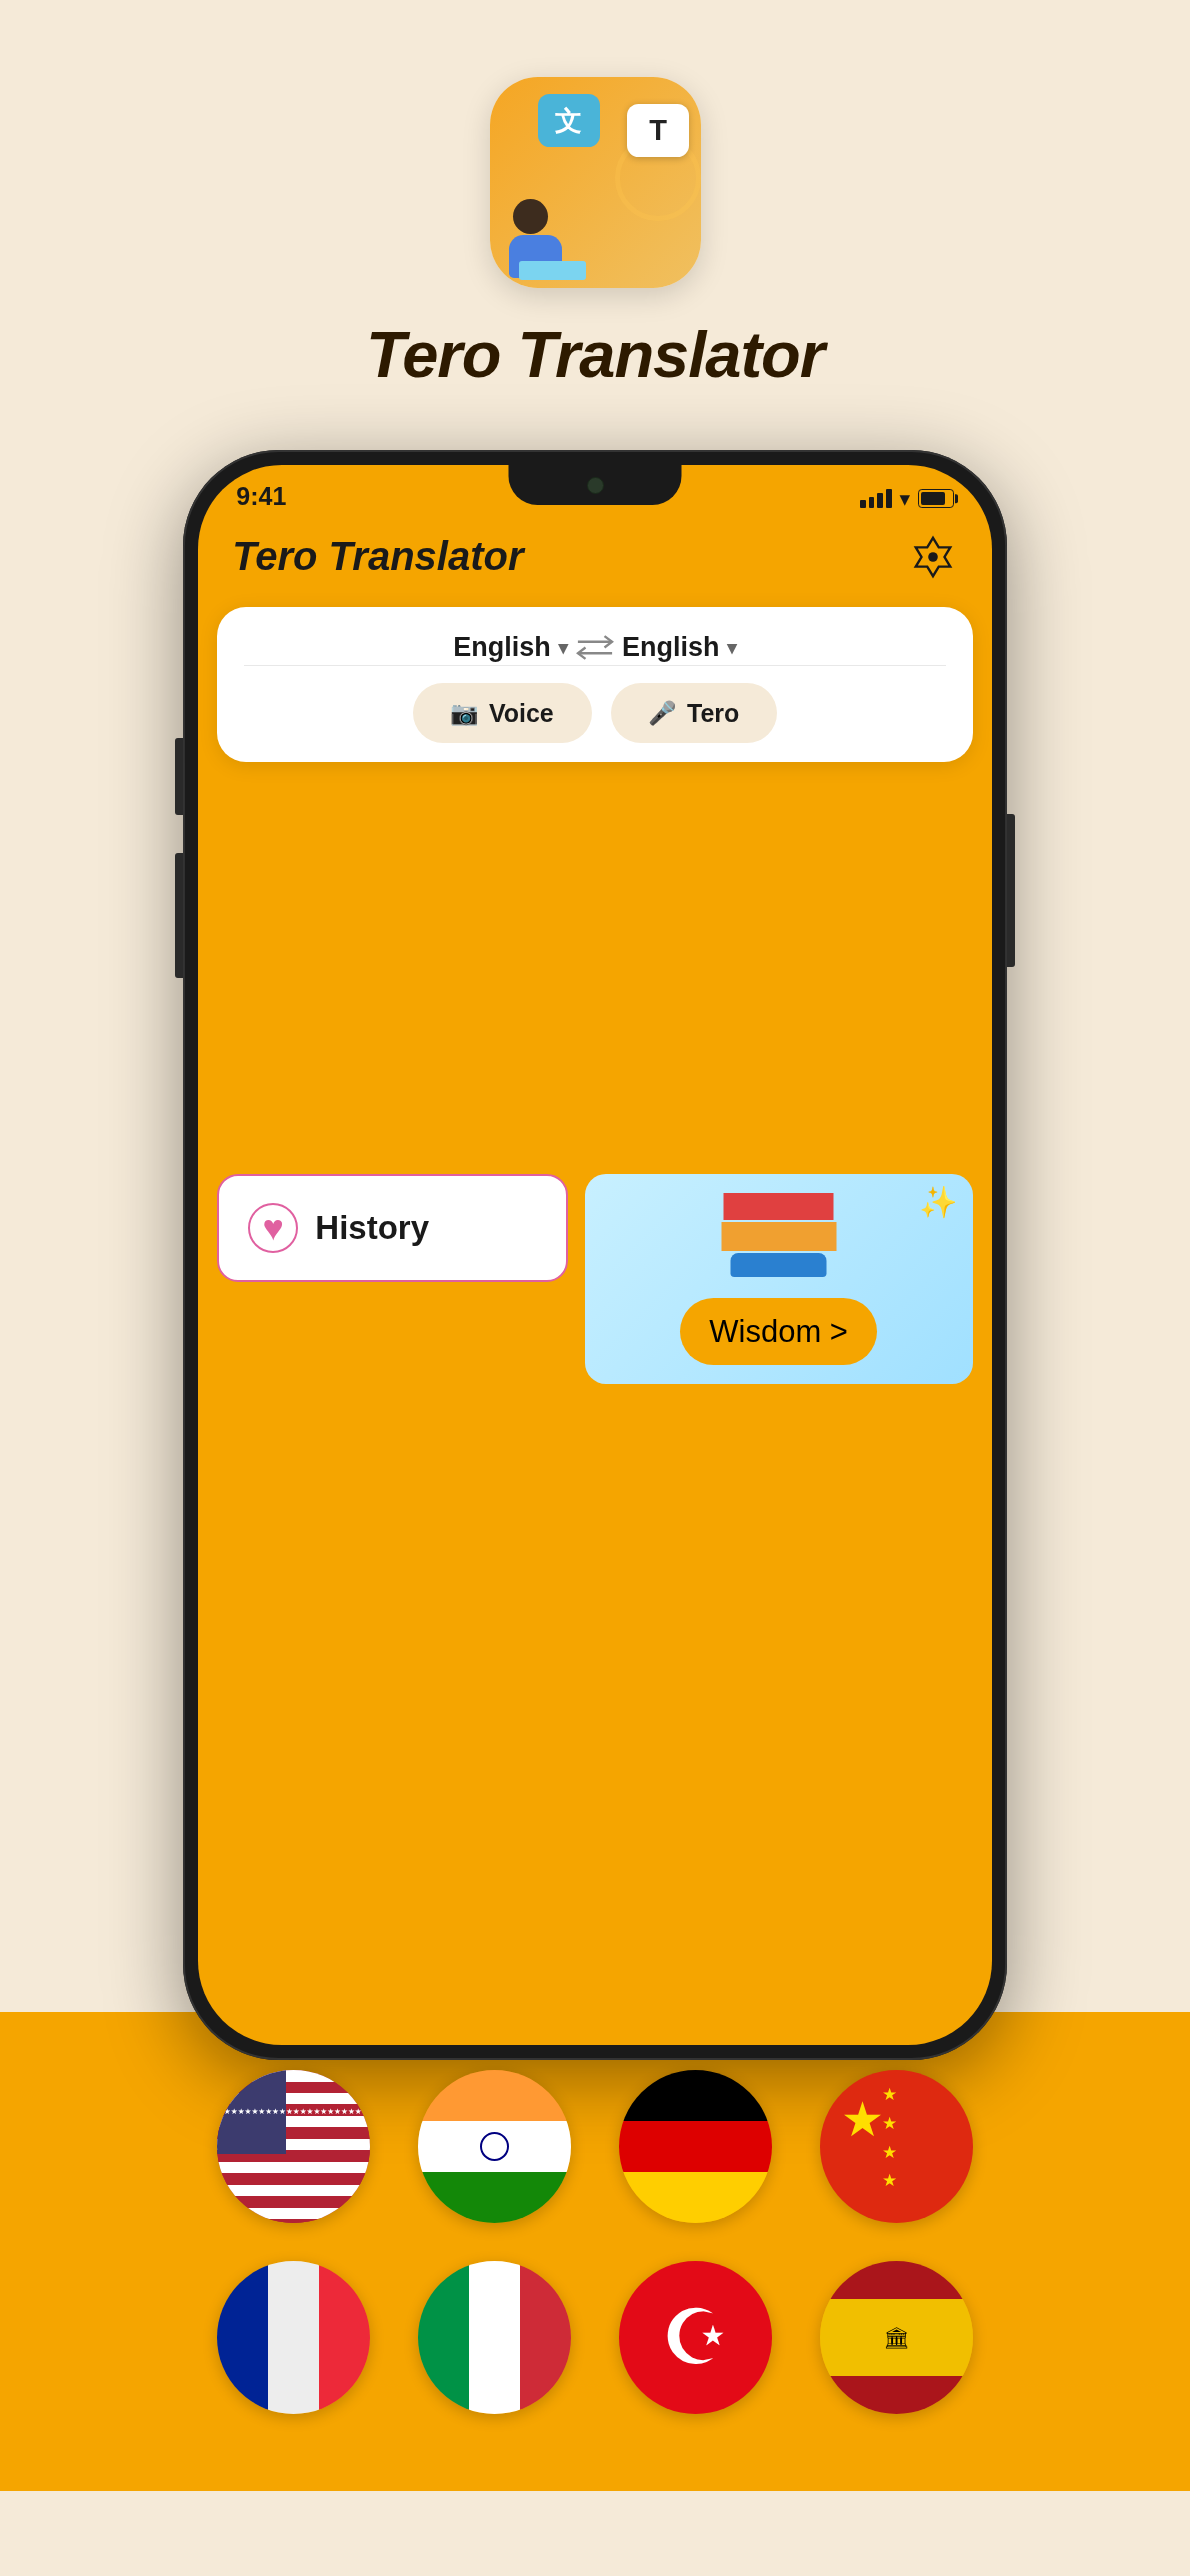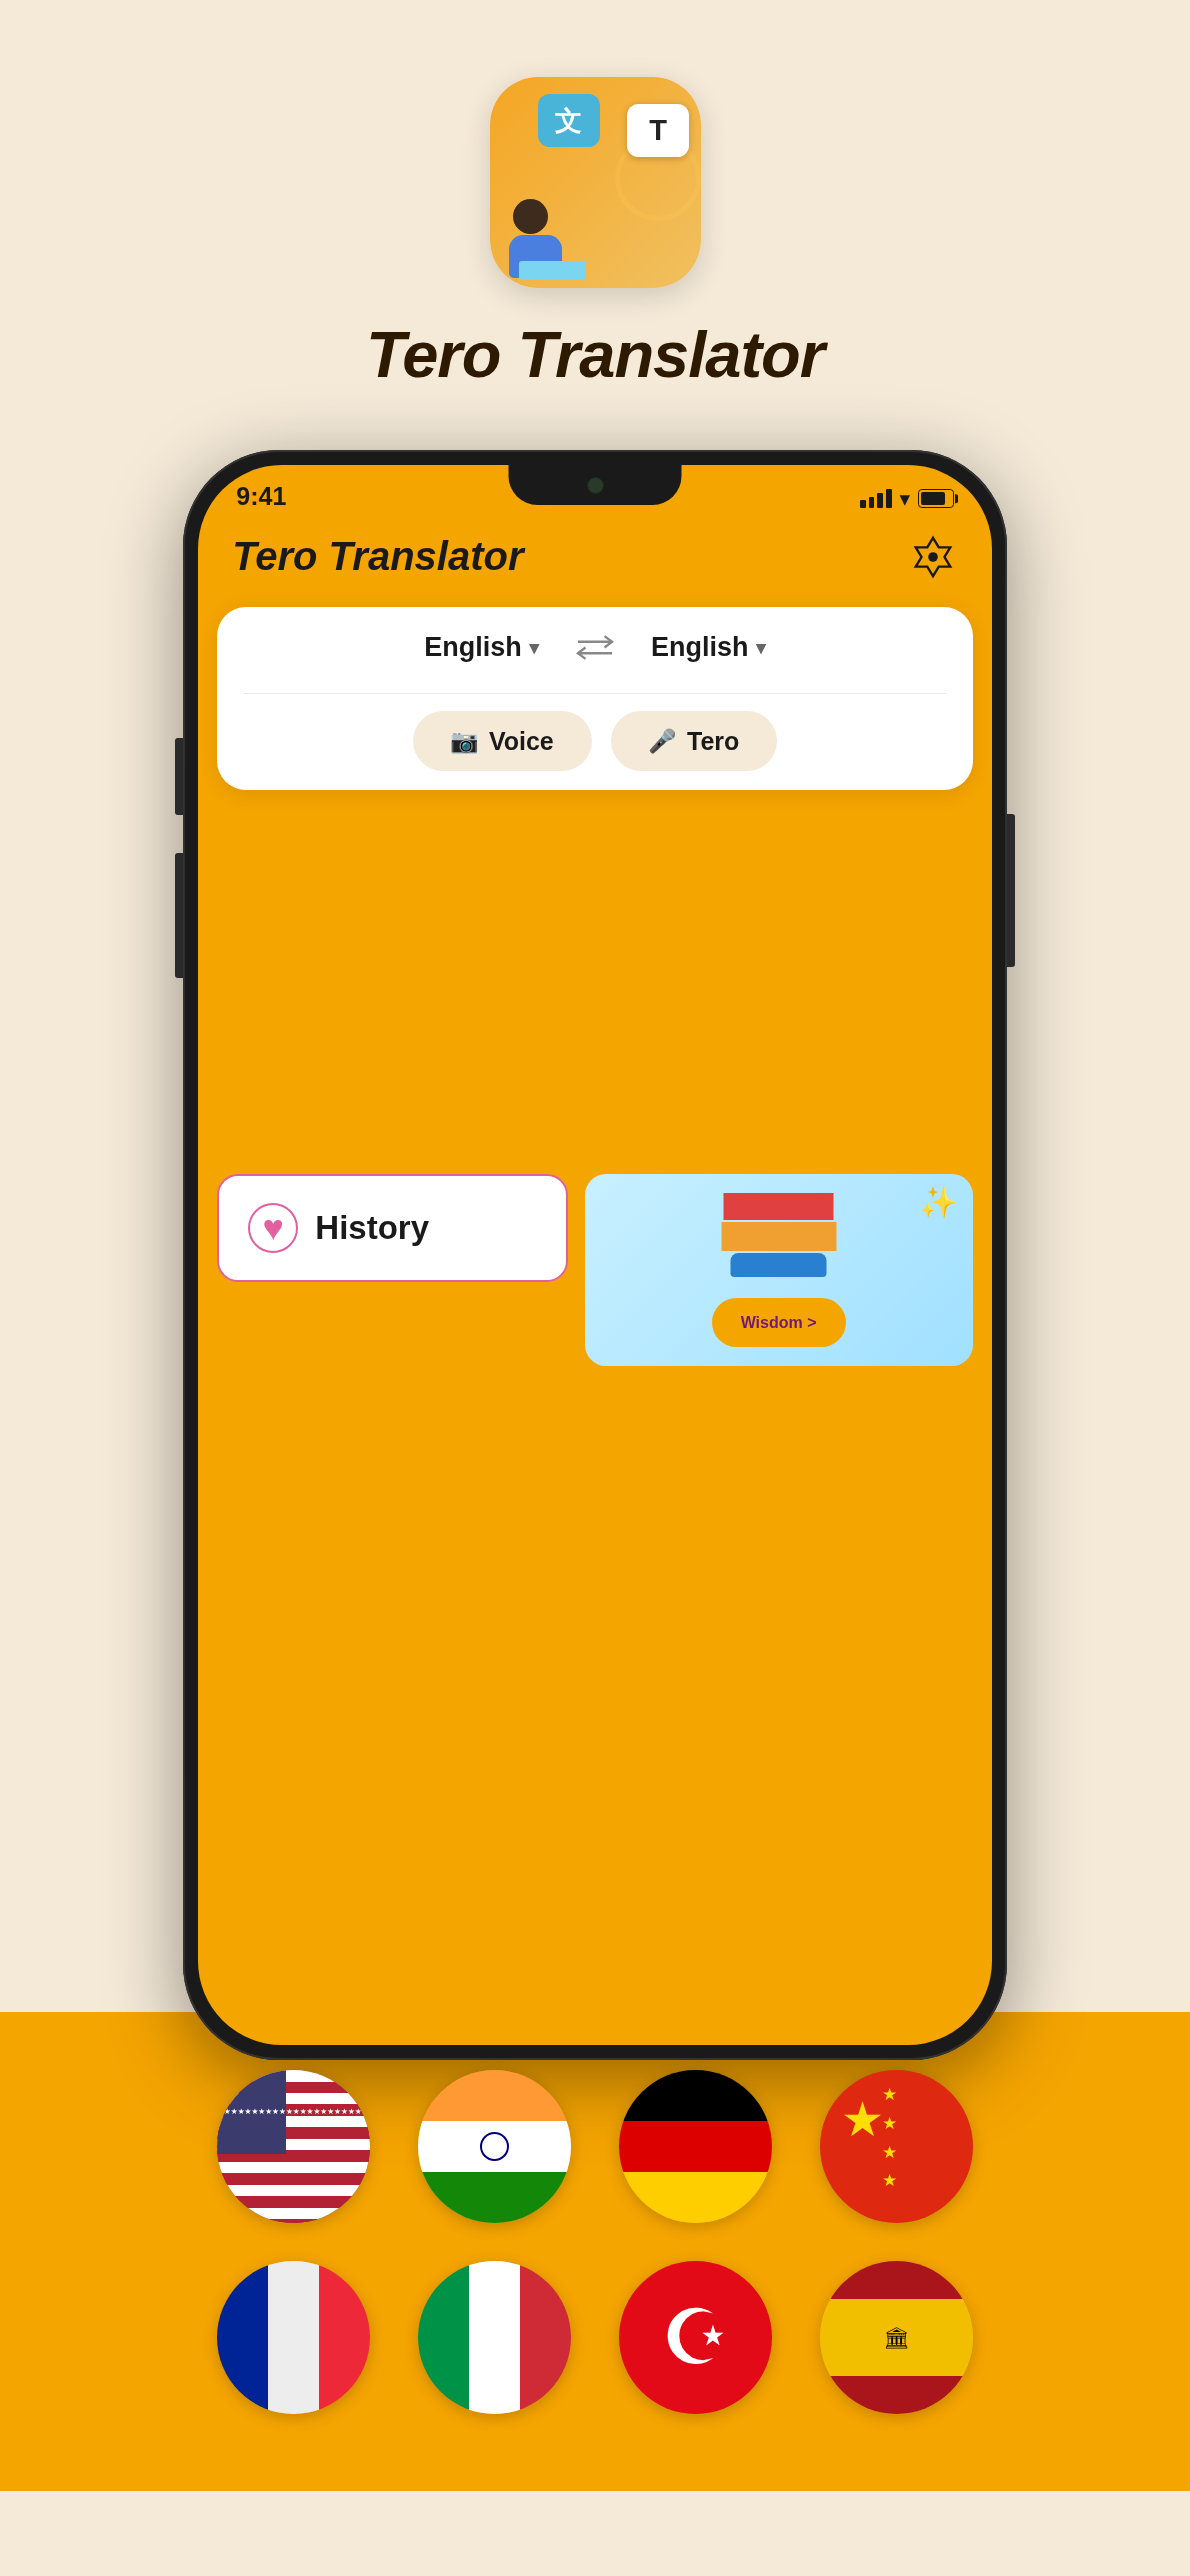--- a/index.html
+++ b/index.html
@@ -294,23 +294,23 @@
       background: white;
       border-radius: 29px;
       padding: 23px 27px 19px;
       box-shadow: 0 3.8px 19px rgba(0,0,0,0.1);
     }
 
     .lang-selector {
       display: flex;
       align-items: center;
       justify-content: center;
-      gap: 34px;
+      gap: 5px;
       margin-bottom: 17px;
-      padding-bottom: 28px;
+      padding-bottom: 0;
       border-bottom: 1.4px solid #e8e8e8;
     }
 
     .lang-btn {
       display: flex;
       align-items: center;
       gap: 7.7px;
       font-size: 27px;
       font-weight: 700;
       color: #1a1a1a;
@@ -483,23 +483,23 @@
       top: 9.6px;
       right: 14.4px;
       font-size: 31px;
     }
 
     .wisdom-btn {
       background: #f5a500;
       border: none;
       border-radius: 48px;
       padding: 15.3px 29px;
-      font-size: 16px;
-      font-weight: 700;
-      color: #701a75;
+      font-size: 31px;
+      font-weight: 400;
+      color: #000000;
       cursor: pointer;
       margin-top: 105px;
     }
 
     
     .flags-section {
       width: 100%;
       background: #f5a500;
       padding: 58px 58px 77px;
       display: flex;

